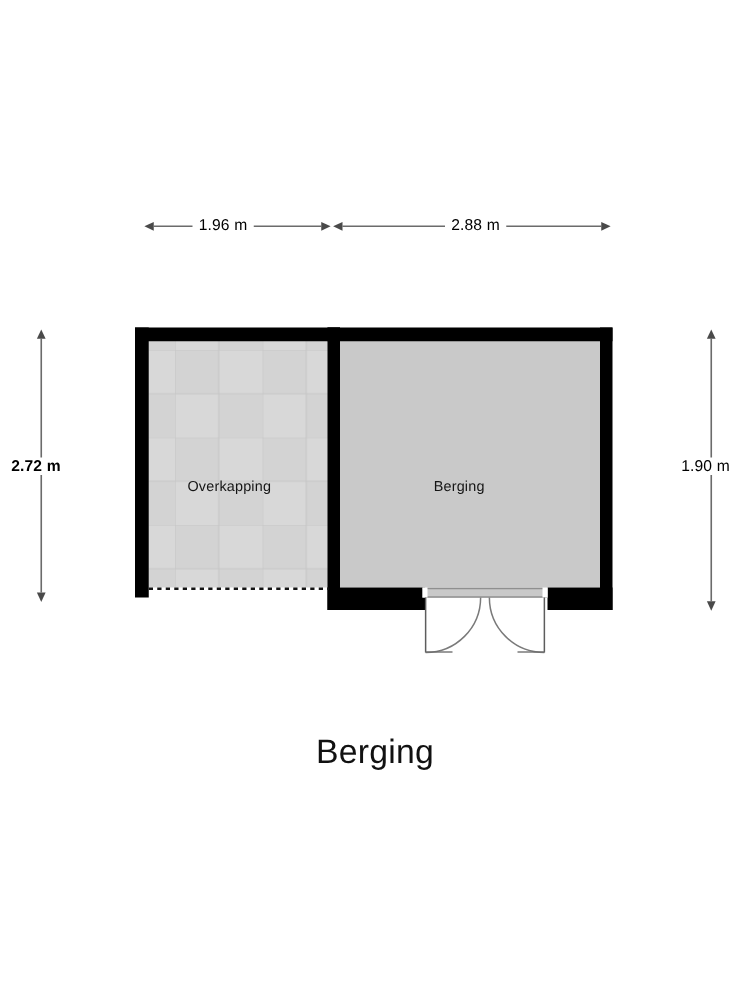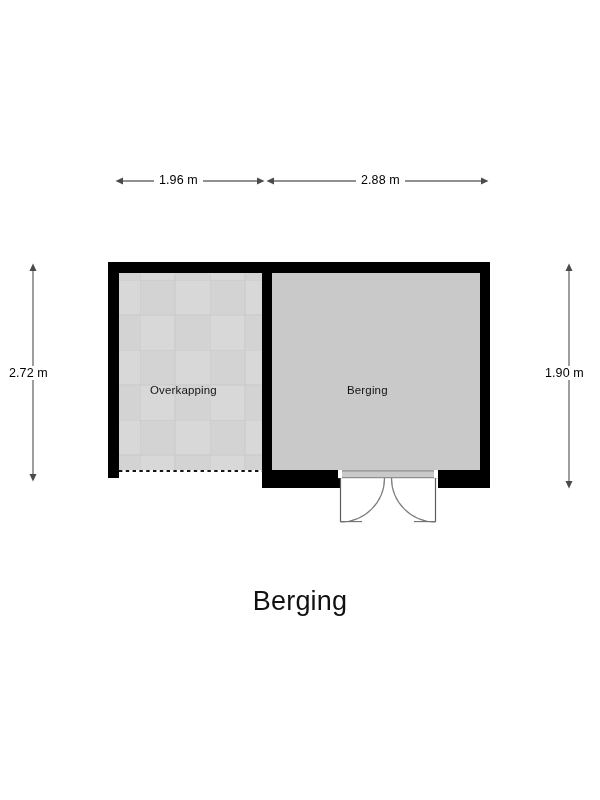--- a/index.html
+++ b/index.html
@@ -34,20 +34,21 @@
     background: #ffffff;
     padding: 0 5px;
     white-space: nowrap;
     letter-spacing: 0.1px;
   }
   .dim-top-1 { left: 154px; top: 173px; }
   .dim-top-2 { left: 333px; top: 173px; margin-left: 23px; }
   .dim-left {
     left: 4px;
     top: 366px;
+    font-weight: bold;
   }
   .dim-right {
     left: 540px;
     top: 366px;
   }
   .room-label {
     position: absolute;
     font-size: 11.5px;
     color: #141414;
     white-space: nowrap;

